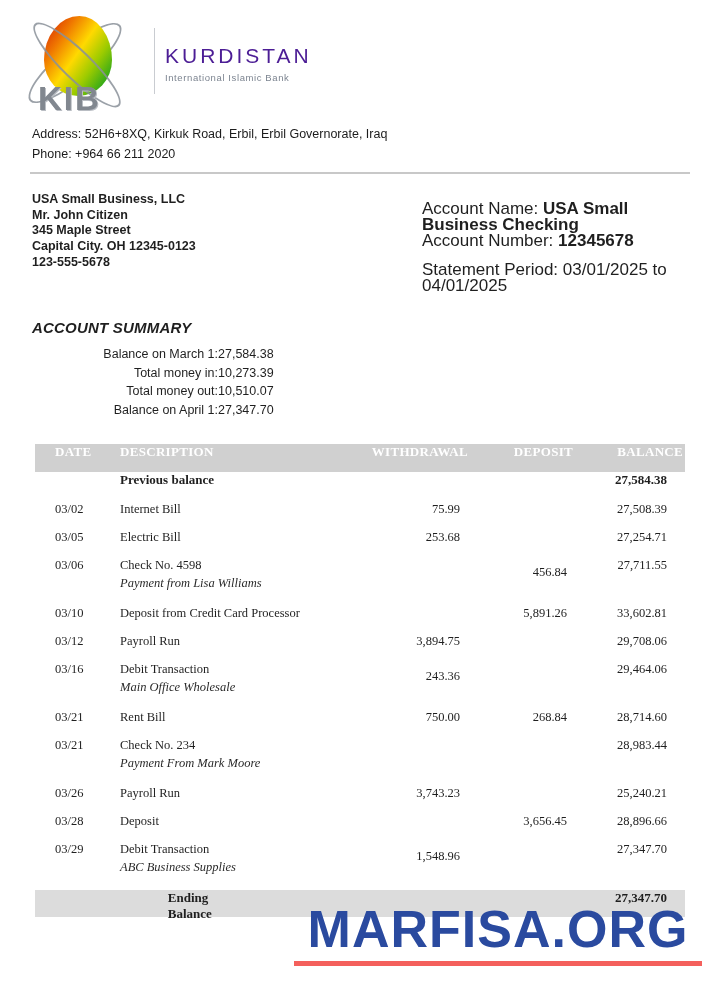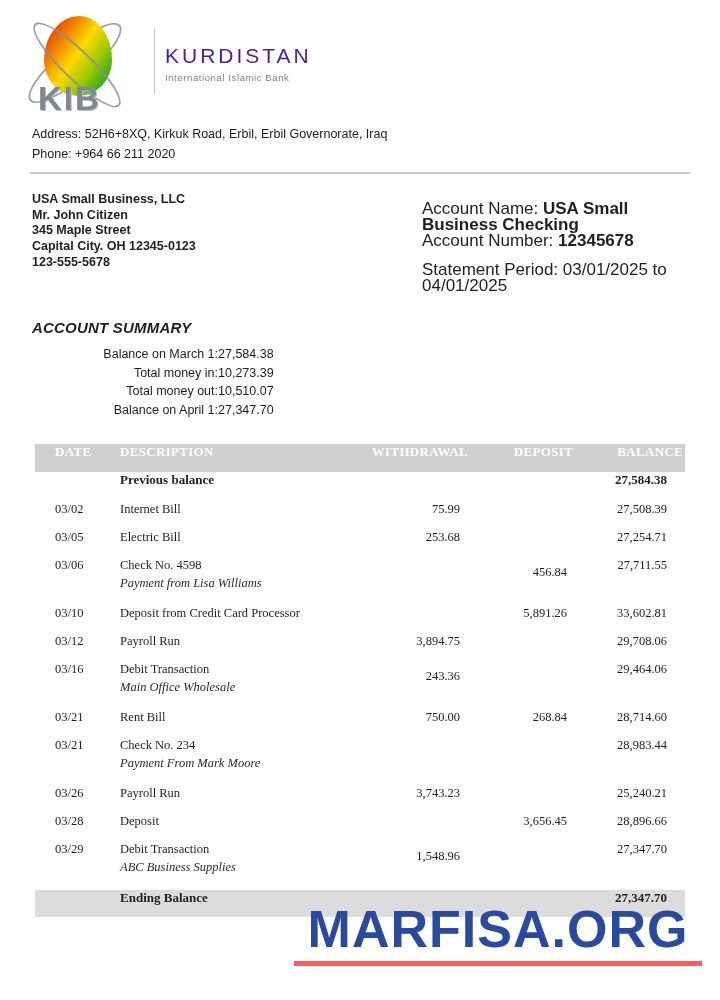--- a/index.html
+++ b/index.html
@@ -50,21 +50,21 @@
   .c-wd  { width:115px; text-align:right; padding-right:10px; }
   .c-dep { width:105px; text-align:right; padding-right:8px; }
   .c-bal { width:110px; text-align:right; padding-right:18px; }
   .thead { background:#d0d0d0; height:28px; color:#ffffff; font-weight:bold; font-size:13px; letter-spacing:0.3px; }
   .thead .c-wd, .thead .c-dep, .thead .c-bal { padding-right:2px; }
   .tbody-row { font-size:12.5px; height:28px; }
   .tbody-row.prev { height:30px; font-weight:bold; font-size:13px; }
   .tbody-row.dbl { height:48px; }
   .tbody-row.dbl .c-wd, .tbody-row.dbl .c-dep { align-self:flex-start; padding-top:7px; }
   .desc-note { font-style:italic; color:#2a2a2a; margin-top:3px; }
-  .ending { background:#dcdcdc; height:27px; font-weight:bold; font-size:13px; }
+  .ending { background:#dcdcdc; height:27px; font-weight:bold; font-size:13px;gap:48px; }
 
   
   .footer-logo { position:absolute; right:18px; top:898px; width:408px; }
   .marfisa { font-size:52px; color:#2a4a9f; letter-spacing:1px; line-height:62px; white-space:nowrap; text-align:center; }
   .marfisa .light { font-weight:700; }
   .marfisa .bold { font-weight:bold; }
   .red-line { height:5px; background:#f4605c; margin-top:1px; }
 </style>
 </head>
 <body>

